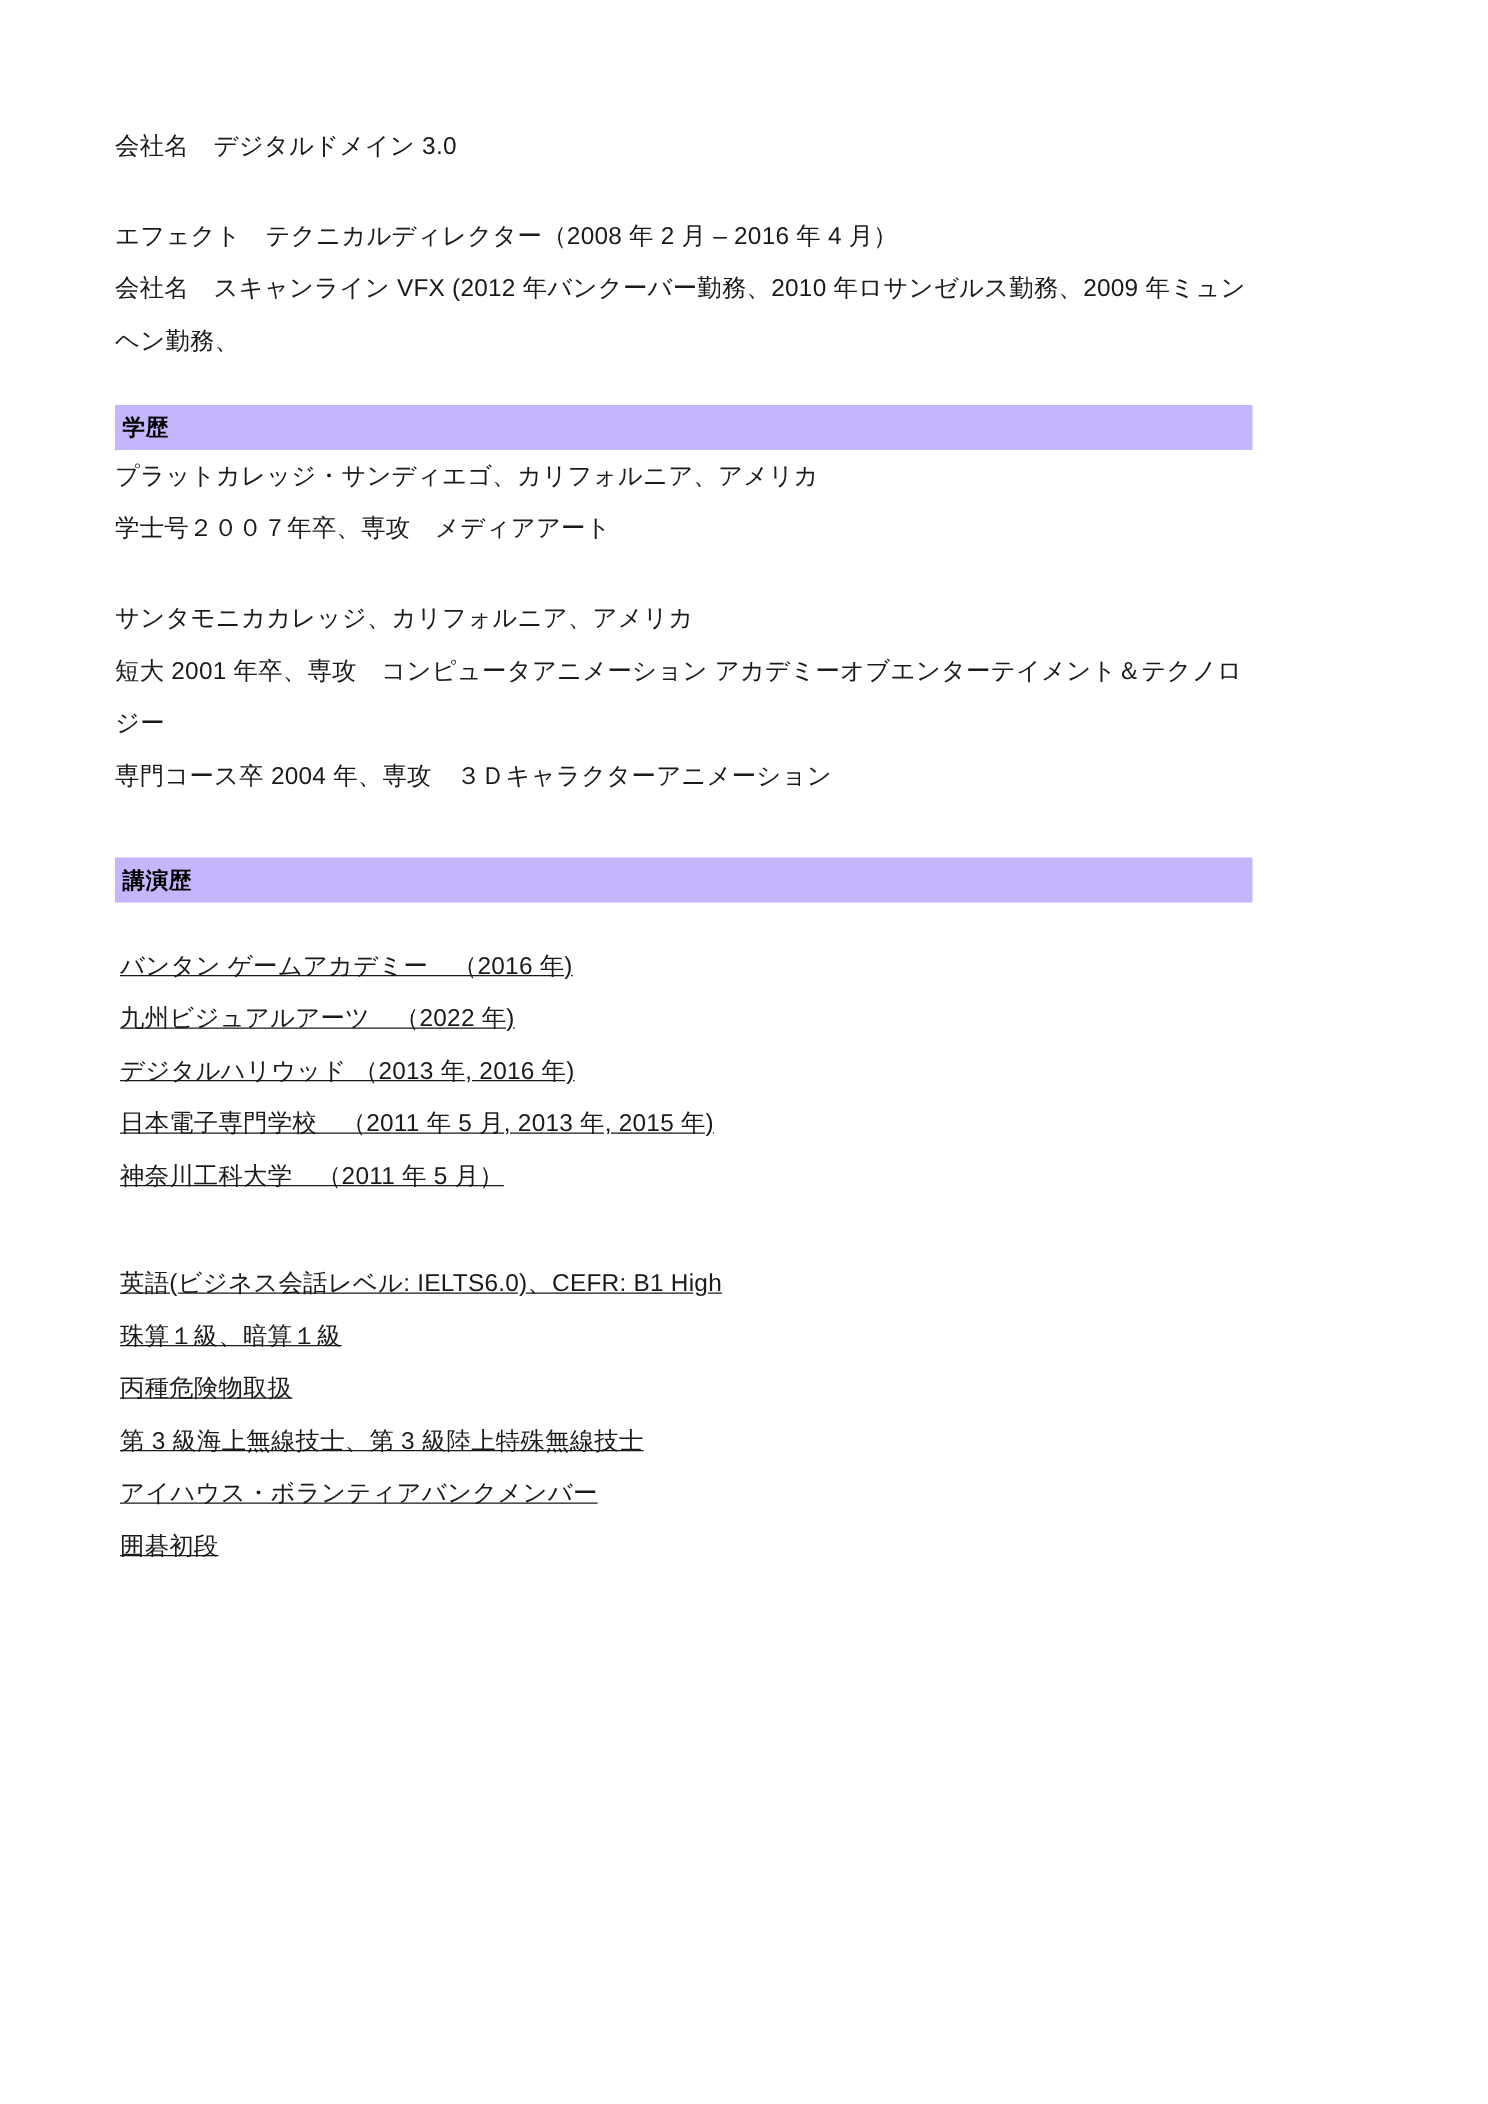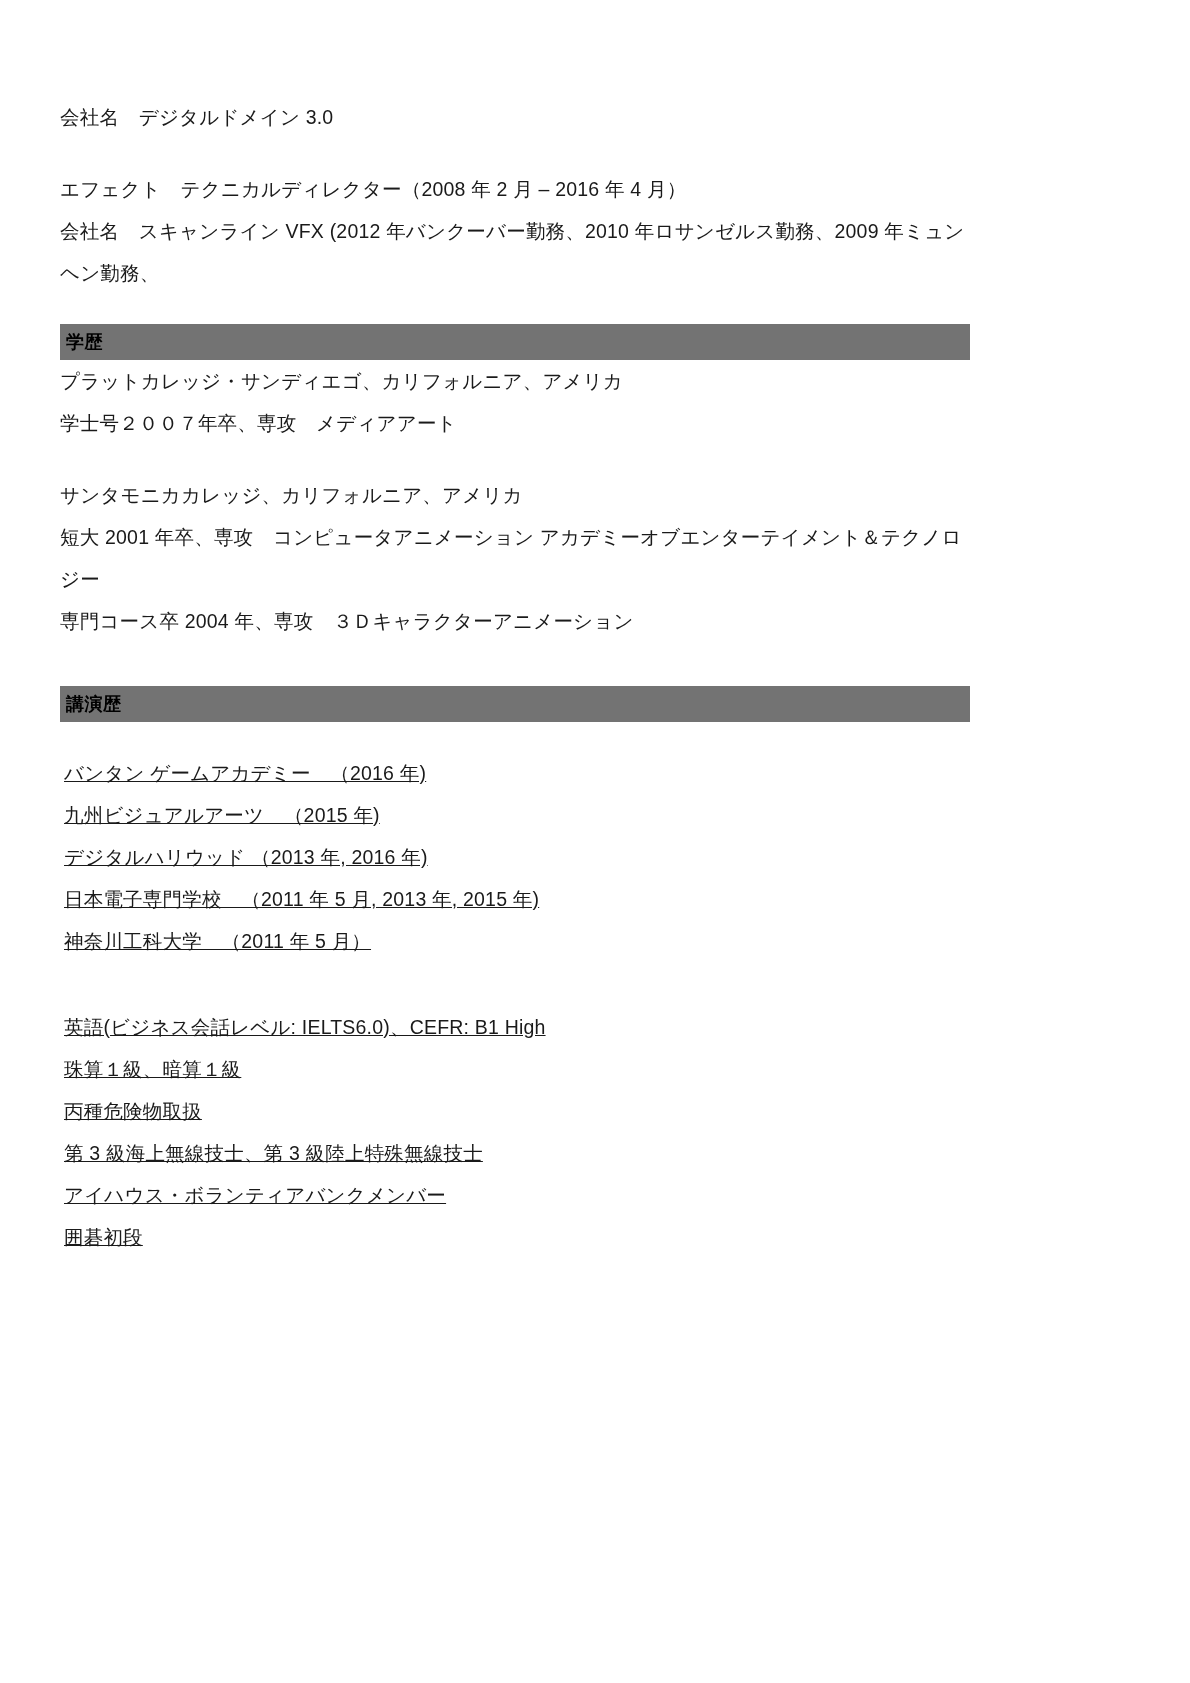--- a/index.html
+++ b/index.html
@@ -12,34 +12,34 @@
     height: 1683px;
     font-family: "Liberation Sans", "DejaVu Sans", sans-serif;
     color: #000000;
     -webkit-font-smoothing: antialiased;
   }
   .page {
     position: relative;
     width: 1190px;
     height: 1683px;
     box-sizing: border-box;
-    padding: 96px 100px 0 60px;
+    padding: 96px 100px 0 92px;
   }
   .doc {
     width: 910px;
   }
   .line {
     font-size: 19.5px;
     line-height: 42px;
     letter-spacing: 0.2px;
     white-space: pre-wrap;
     color: #1a1a1a;
   }
   .section-head {
-    background: #737373;
+    background: #c4b5fd;
     font-size: 18px;
     font-weight: bold;
     line-height: 30px;
     padding: 3px 6px 3px 6px;
     color: #000000;
     letter-spacing: 0.5px;
   }
   .spacer-md { height: 30px; }
   .spacer-lg { height: 44px; }
   .indent { padding-left: 4px; text-decoration: underline; }
@@ -69,21 +69,21 @@
     <div class="line">短大 2001 年卒、専攻　コンピュータアニメーション アカデミーオブエンターテイメント＆テクノロジー</div>
     <div class="line">専門コース卒 2004 年、専攻　３Ｄキャラクターアニメーション</div>
 
     <div class="spacer-lg"></div>
 
     <div class="section-head">講演歴</div>
 
     <div class="spacer-md"></div>
 
     <div class="line indent">バンタン ゲームアカデミー　（2016 年)</div>
-    <div class="line indent">九州ビジュアルアーツ　（2015 年)</div>
+    <div class="line indent">九州ビジュアルアーツ　（2022 年)</div>
     <div class="line indent">デジタルハリウッド （2013 年, 2016 年)</div>
     <div class="line indent">日本電子専門学校　（2011 年 5 月, 2013 年, 2015 年)</div>
     <div class="line indent">神奈川工科大学　（2011 年 5 月）</div>
 
     <div class="spacer-lg"></div>
 
     <div class="line indent">英語(ビジネス会話レベル: IELTS6.0)、CEFR: B1 High</div>
     <div class="line indent">珠算１級、暗算１級</div>
     <div class="line indent">丙種危険物取扱</div>
     <div class="line indent">第 3 級海上無線技士、第 3 級陸上特殊無線技士</div>

